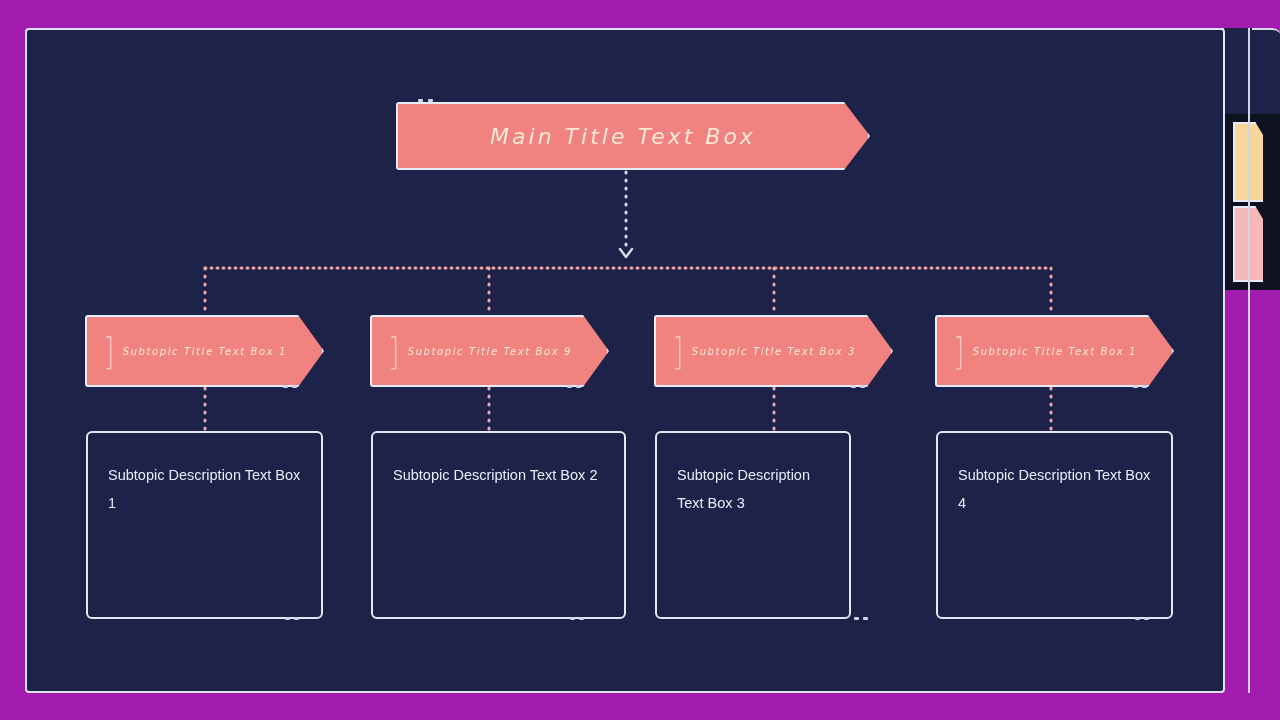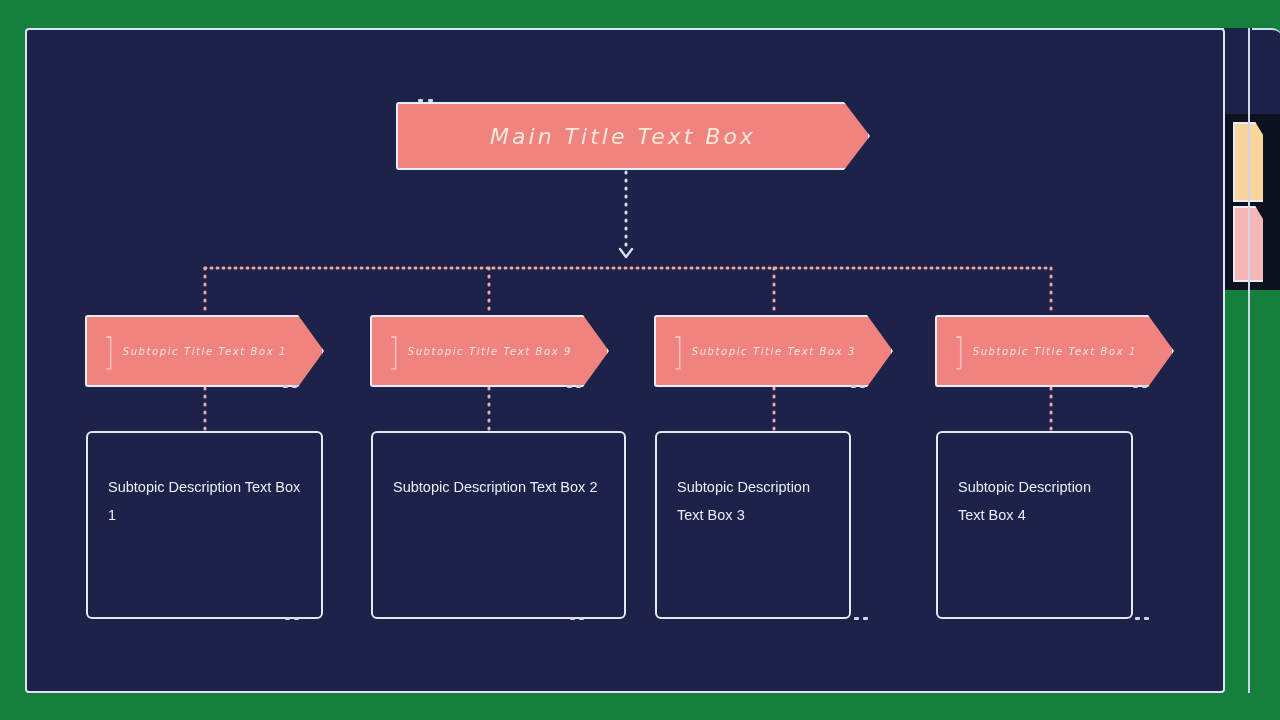--- a/index.html
+++ b/index.html
@@ -13,21 +13,21 @@
     height: 720px;
     overflow: hidden;
     font-family: "Liberation Sans", sans-serif;
     position: relative;
   }
 
   
   #app-root {
     position: absolute;
     inset: 0;
-    background: #15803d;
+    background: #a21caf;
   }
 
   
   #right-panel {
     position: absolute;
     left: 1222px;
     top: 28px;
     width: 60px;
     height: 262px;
     border: 2px solid #d6dced;
@@ -165,26 +165,26 @@
 
   
   .desc-box {
     position: absolute;
     top: 431px;
     height: 188px;
     box-sizing: border-box;
     background: transparent;
     border: 2px solid #e4e8f5;
     border-radius: 6px;
-    padding: 40px 18px 0 20px;
+    padding: 28px 18px 0 20px;
   }
   #desc-box-1 { left: 86px;  width: 237px; }
   #desc-box-2 { left: 371px; width: 255px; }
   #desc-box-3 { left: 655px; width: 196px; }
-  #desc-box-4 { left: 936px; width: 197px; }
+  #desc-box-4 { left: 936px; width: 237px; }
   .desc-label {
     font-family: "Liberation Sans", sans-serif;
     font-size: 14.5px;
     line-height: 28px;
     color: #e9ecf7;
   }
 
   
   .handle-mark {
     position: absolute;

